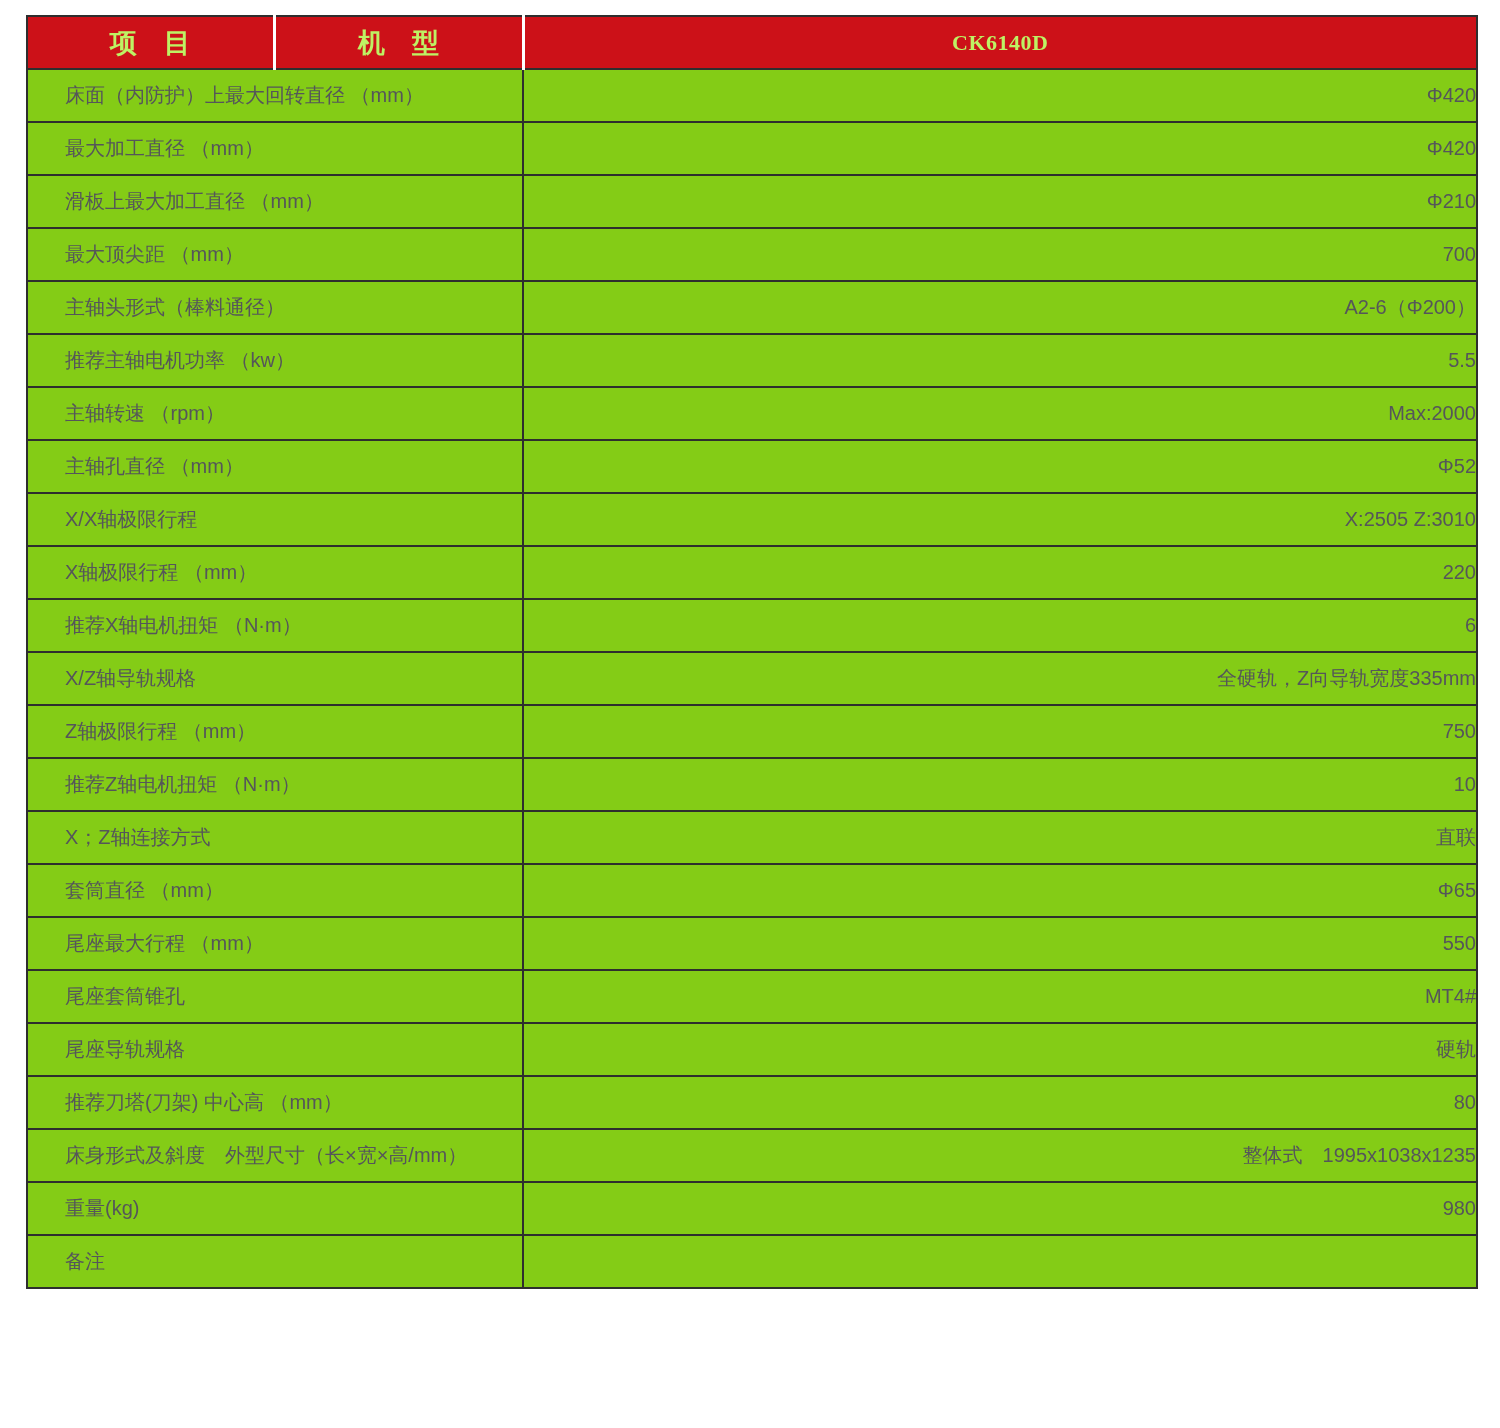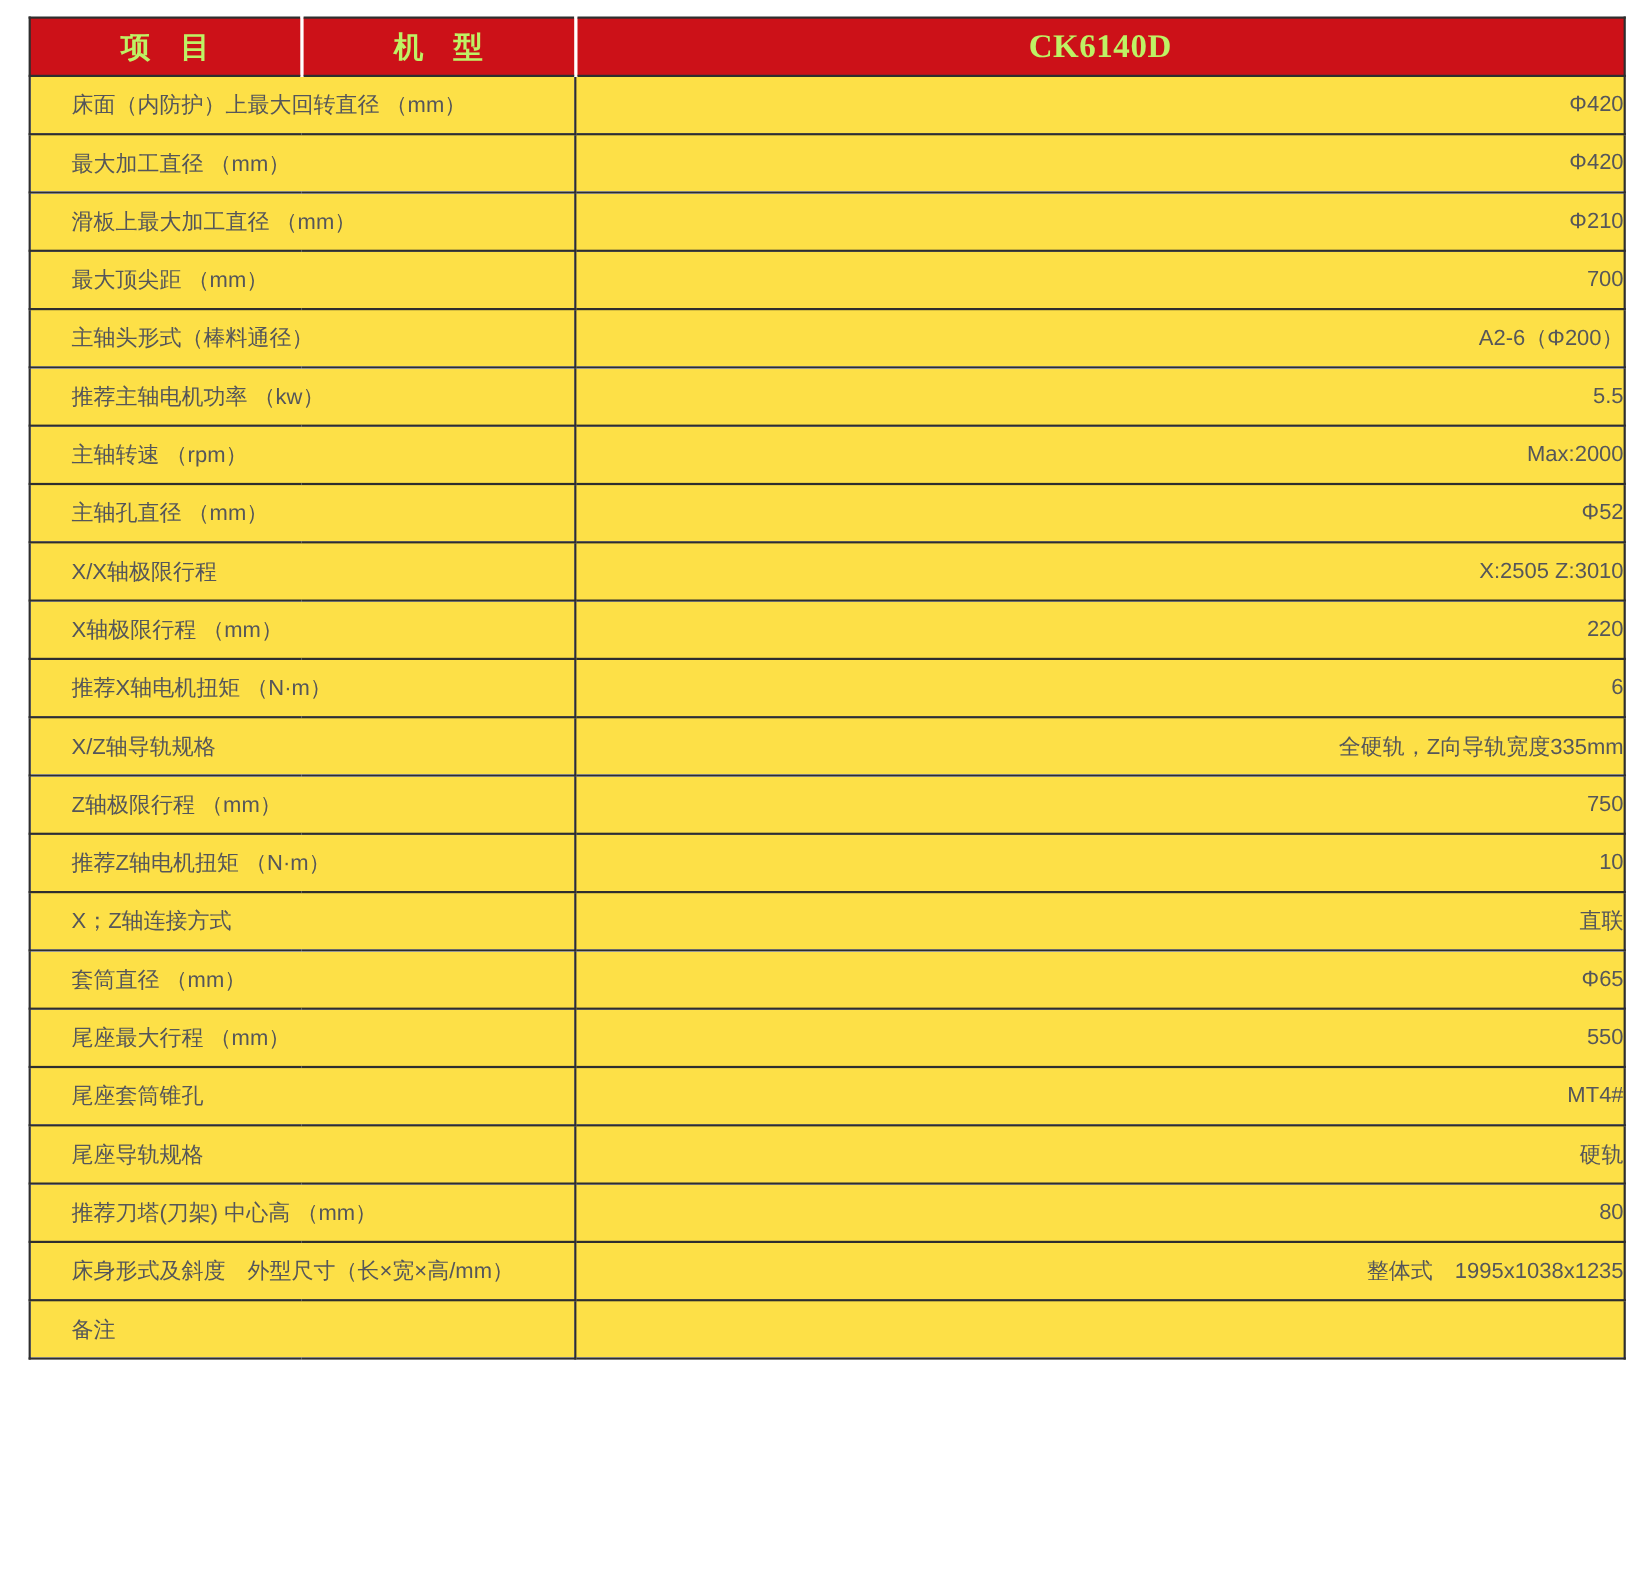--- a/index.html
+++ b/index.html
@@ -32,31 +32,31 @@
     font-size: 27px;
     font-weight: bold;
     text-align: center;
     vertical-align: middle;
   }
   .spec-table th.col-item { border-left: 2px solid #2e2e2e; border-right: 3px solid #ffffff; }
   .spec-table th.col-model { border-right: 3px solid #ffffff; }
   .spec-table th.col-value {
     border-right: 2px solid #2e2e2e;
     font-family: "Liberation Serif", "DejaVu Serif", serif;
-    font-size: 30px;
+    font-size: 22px;
     letter-spacing: 0.5px;
   }
 
   .spec-table td {
     height: 53px;
     border: 2px solid #2e2e2e;
     color: #55565a;
     font-size: 20px;
     vertical-align: middle;
-    background: #fde047;
+    background: #84cc16;
     overflow: hidden;
     white-space: nowrap;
   }
   .spec-table td.label-cell {
     text-align: left;
     padding-left: 37px;
   }
   .spec-table td.value-cell {
     text-align: right;
   }
@@ -178,19 +178,23 @@
   <tr>
     <td class="label-cell" colspan="2">推荐刀塔(刀架) 中心高 （mm）</td>
     <td class="value-cell">80</td>
   </tr>
 
   <tr>
     <td class="label-cell" colspan="2">床身形式及斜度　外型尺寸（长×宽×高/mm）</td>
     <td class="value-cell">整体式　1995x1038x1235</td>
   </tr>
 
+  <tr>
+    <td class="label-cell" colspan="2">重量(kg)</td>
+    <td class="value-cell">980</td>
+  </tr>
 
   <tr>
     <td class="label-cell" colspan="2">备注</td>
     <td class="value-cell"></td>
   </tr>
 </tbody>
 </table>
 
 </body></html>

